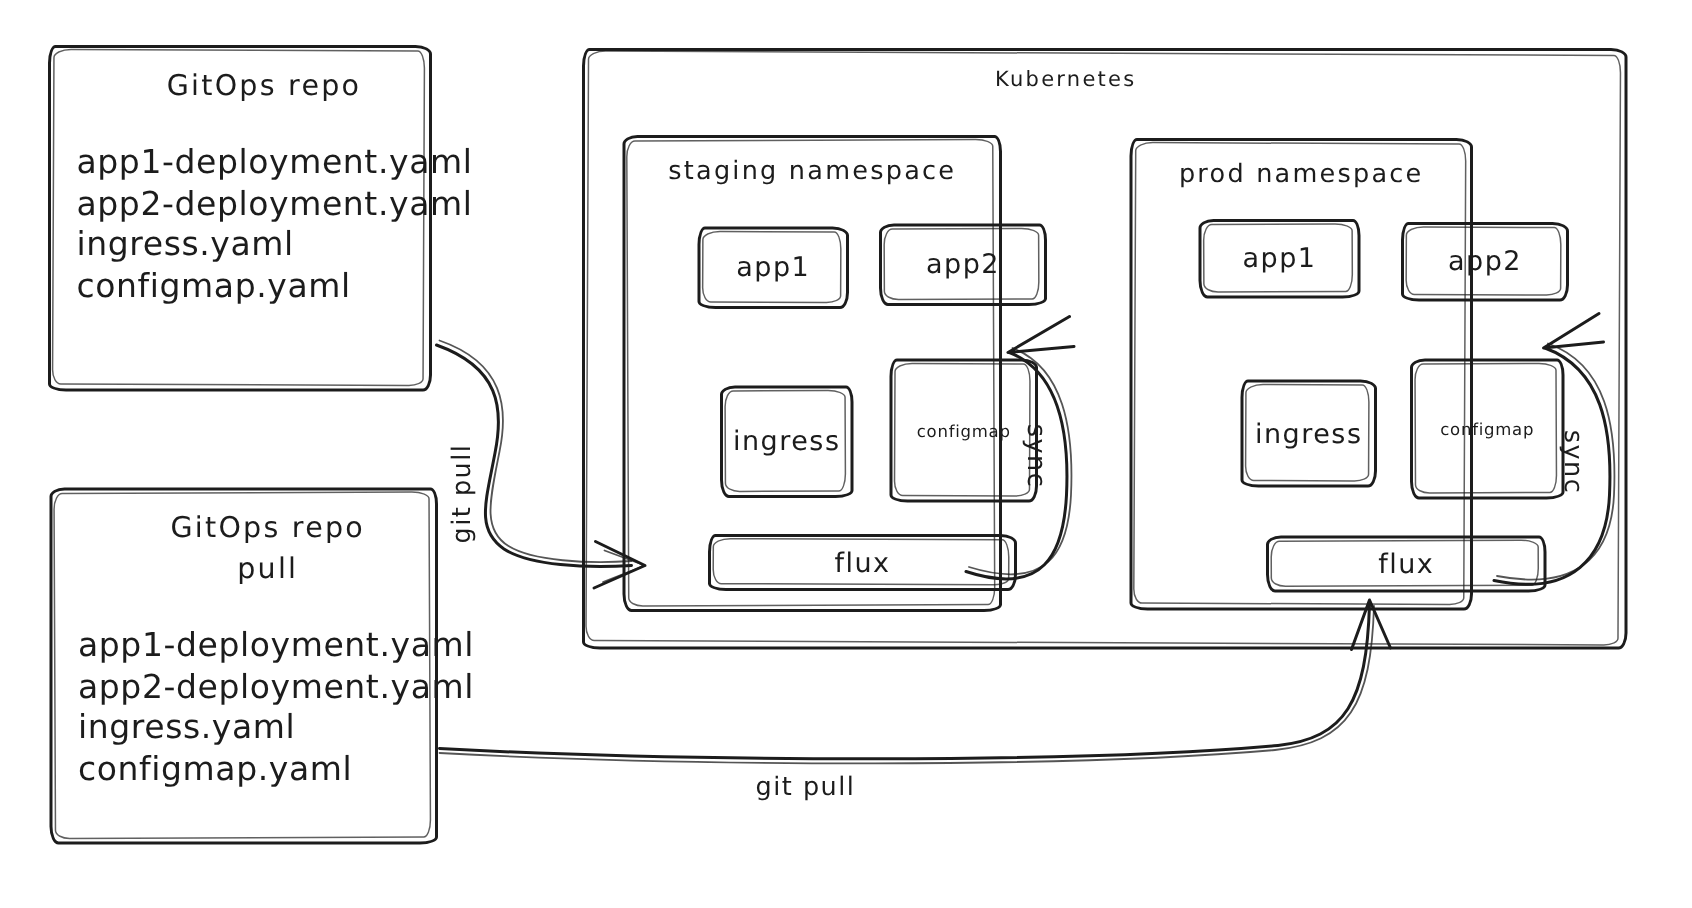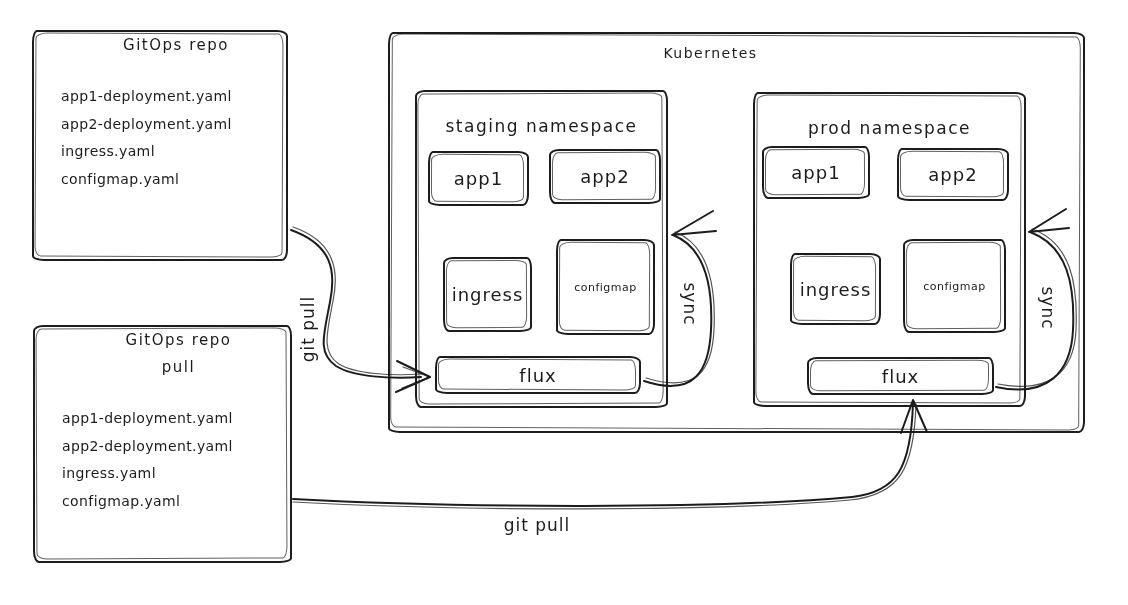--- a/index.html
+++ b/index.html
@@ -30,32 +30,32 @@
     border-radius: 12px 5px 10px 6px / 6px 12px 5px 10px;
     transform: rotate(0.25deg);
     pointer-events: none;
   }
   .sketch.alt { border-radius: 10px 5px 12px 6px / 6px 11px 5px 12px; }
   .sketch.alt::before { border-radius: 6px 12px 5px 10px / 11px 5px 12px 6px; transform: rotate(-0.25deg); }
 
   
   #repo-staging { left: 32px;  top: 30px;  width: 256px; height: 231px; }
   #repo-prod    { left: 33px;  top: 325px; width: 259px; height: 238px; }
-  .repo-title { padding-top: 0; text-align: center; font-size: 15px; letter-spacing: 1.5px; line-height: 27px; margin-left: 32px; }
-  .repo-files { margin: 24px 0 0 27px; font-size: 14px; letter-spacing: 0.4px; line-height: 27.5px; white-space: nowrap; }
+  .repo-title { padding-top: 12px; text-align: center; font-size: 19px; letter-spacing: 1.5px; line-height: 27px; margin-left: 32px; }
+  .repo-files { margin: 24px 0 0 17px; font-size: 22px; letter-spacing: 0.4px; line-height: 27.5px; white-space: nowrap; }
 
   
   #k8s-box { left: 388px; top: 32px; width: 697px; height: 401px; }
   #k8s-title { position: absolute; left: 388px; top: 45px; width: 697px; text-align: center; font-size: 14px; letter-spacing: 1.5px; transform: translateX(-26px); }
   #ns-staging { left: 415px; top: 90px; width: 253px; height: 318px; }
-  #ns-prod    { left: 753px; top: 92px; width: 273px; height: 315px; }
-  .ns-title { padding-top: 24px; text-align: center; font-size: 17px; letter-spacing: 1.5px; }
+  #ns-prod    { left: 753px; top: 92px; width: 229px; height: 315px; }
+  .ns-title { padding-top: 12px; text-align: center; font-size: 17px; letter-spacing: 1.5px; }
 
   
-  .cell { display: flex; align-items: center; justify-content: center; font-size: 18px; letter-spacing: 1px; }
+  .cell { display: flex; align-items: center; justify-content: center; font-size: 18px; letter-spacing: 1px; margin-left: 37px; }
   #s-app1      { left: 428px; top: 151px; width: 101px; height: 55px; }
   #s-app2      { left: 549px; top: 149px; width: 112px; height: 55px; }
   #s-ingress   { left: 443px; top: 257px; width:  89px; height: 75px; }
   #s-configmap { left: 556px; top: 239px; width:  99px; height: 96px; }
   #s-flux      { left: 435px; top: 356px; width: 206px; height: 38px; }
   #p-app1      { left: 762px; top: 146px; width: 108px; height: 53px; }
   #p-app2      { left: 897px; top: 148px; width: 112px; height: 53px; }
   #p-ingress   { left: 790px; top: 253px; width:  91px; height: 72px; }
   #p-configmap { left: 903px; top: 239px; width: 103px; height: 94px; }
   #p-flux      { left: 807px; top: 357px; width: 187px; height: 38px; }

